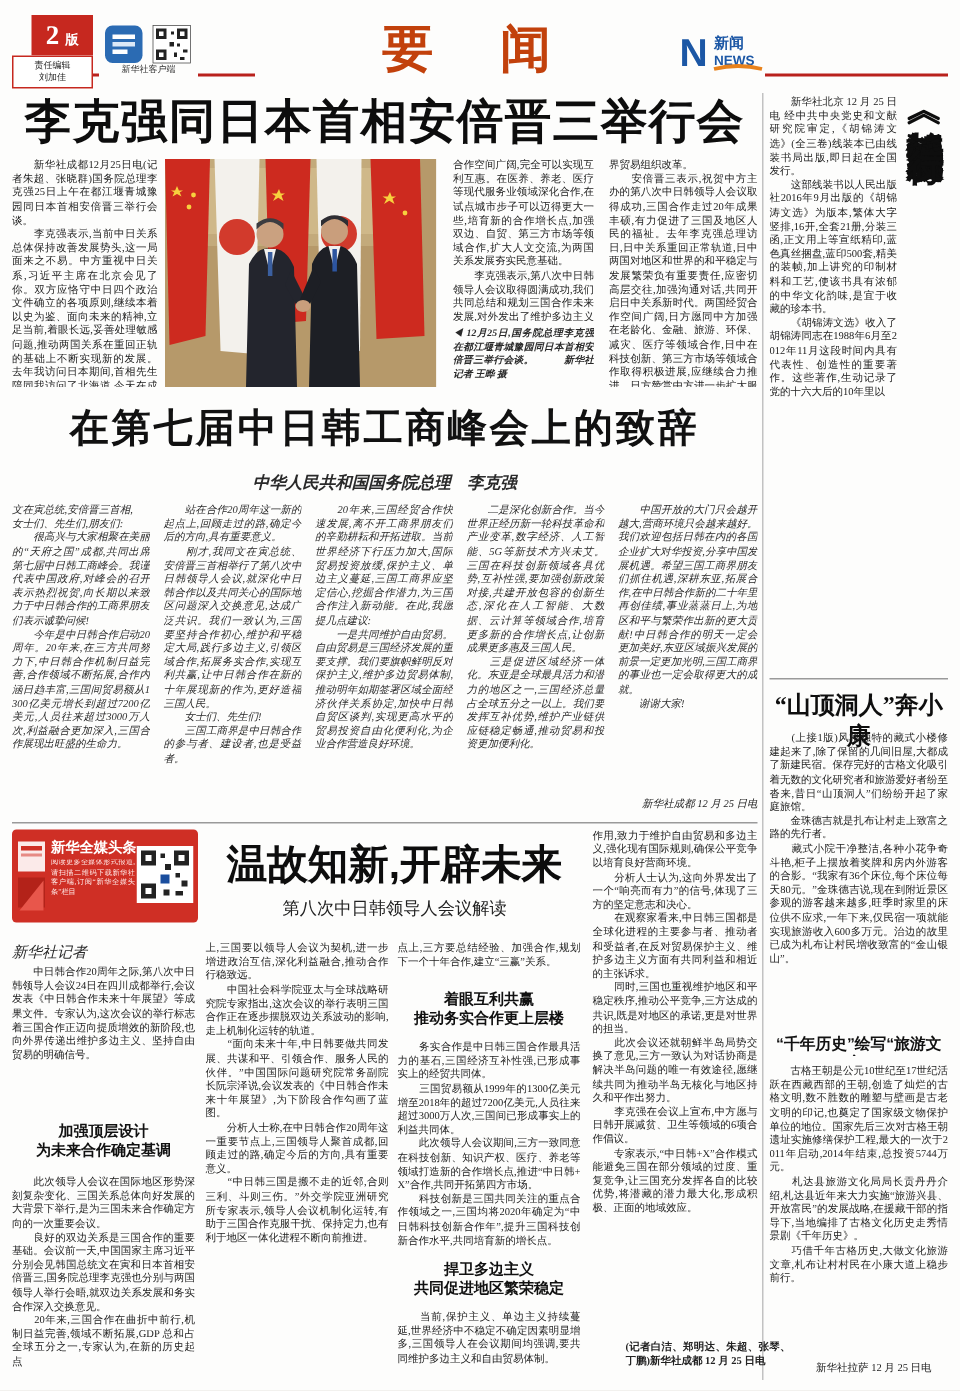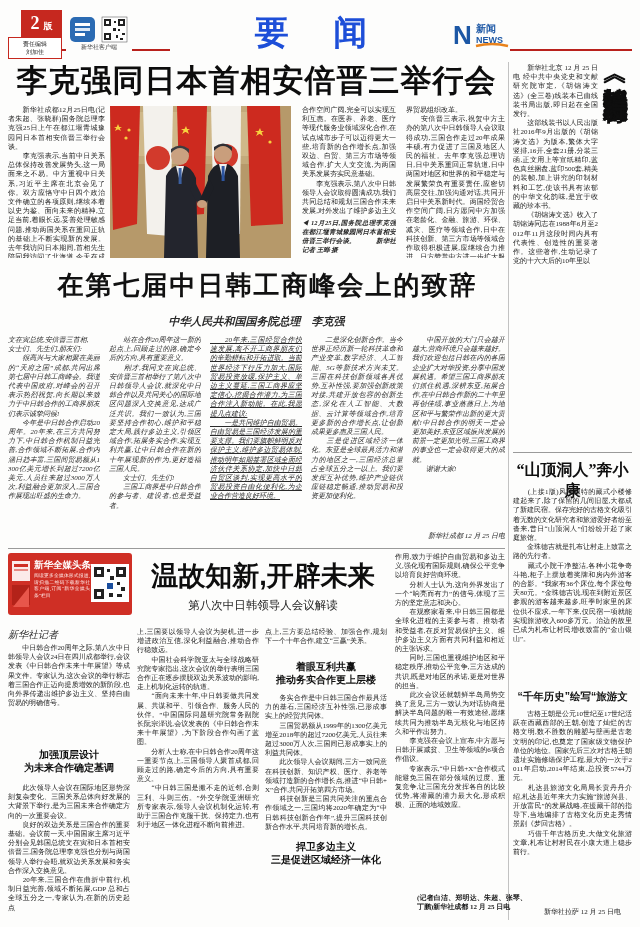--- a/index.html
+++ b/index.html
@@ -3,21 +3,21 @@
 <meta charset="utf-8">
 <style>
   html,body{margin:0;padding:0;background:#e9e7e3;}
   #page{position:relative;width:640px;height:927px;background:#fdfdfc;margin:0 auto;overflow:hidden;
         font-family:"Liberation Serif",serif;color:#1c1c1c;}
   .abs{position:absolute;}
   .body-txt{font:7px/9.2px "Liberation Serif",serif;text-align:justify;color:#222;
             overflow:hidden;white-space:pre-wrap;word-break:break-all;}
   .kai{font-style:italic;color:#2a2a2a;}
   .hei{font-family:"Liberation Sans",sans-serif;}
-  .red{color:#1d4ed8;}
+  .red{color:#c2410c;}
   .redbg{background:#c6281f;color:#fff;margin-left:13px;}
   .center{text-align:center;}
   .rule-h{background:#b9211c;height:2px;}
   .thin-rule{background:#9a9a9a;height:1px;}
   .v-rule{background:#c2c2c2;width:1px;}
   .col-subhead{font-family:"Liberation Sans",sans-serif;font-weight:bold;font-size:10px;
                line-height:13px;text-align:center;white-space:pre-wrap;color:#111;overflow:hidden;}
   .sig{font-size:7px;line-height:9px;text-align:right;color:#222;overflow:hidden;}
 </style>
 </head>
@@ -133,32 +133,32 @@
     </svg>
   </div>
 
   <div class="abs body-txt" style="left:302px;top:106px;width:94px;height:108px;">合作空间广阔,完全可以实现互利互惠。在医养、养老、医疗等现代服务业领域深化合作,在试点城市步子可以迈得更大一些,培育新的合作增长点,加强双边、自贸、第三方市场等领域合作,扩大人文交流,为两国关系发展夯实民意基础。
 　　李克强表示,第八次中日韩领导人会议取得圆满成功,我们共同总结和规划三国合作未来发展,对外发出了维护多边主义和自由贸易、维护地区和平与稳定的积极信息。我们愿同包括日方在内的各方加强沟通协调,推动明年如期签署区域全面经济伙伴关系协定(RCEP),加快推进中日韩自贸区谈判进程,这既有利于促进区域经济一体化进程,也有利于推进世</div>
   <div class="abs kai" style="left:302px;top:218px;width:94px;height:40px;font-size:6.5px;line-height:9px;font-weight:bold;text-align:justify;overflow:hidden;">◀ 12月25日,国务院总理李克强在都江堰青城豫园同日本首相安倍晋三举行会谈。　　　新华社记者 王晔 摄</div>
   <div class="abs body-txt" style="left:406px;top:106px;width:99px;height:152px;">界贸易组织改革。
 　　安倍晋三表示,祝贺中方主办的第八次中日韩领导人会议取得成功,三国合作走过20年成果丰硕,有力促进了三国及地区人民的福祉。去年李克强总理访日,日中关系重回正常轨道,日中两国对地区和世界的和平稳定与发展繁荣负有重要责任,应密切高层交往,加强沟通对话,共同开启日中关系新时代。两国经贸合作空间广阔,日方愿同中方加强在老龄化、金融、旅游、环保、减灾、医疗等领域合作,日中在科技创新、第三方市场等领域合作取得积极进展,应继续合力推进。日方赞赏中方进一步扩大服务业市场开放,愿积极参与和推动,日方愿与相关国家和地区共同努力,推动早日达成高水平的 RCEP,加快中日韩自贸区谈判进程。
 　　会谈后,李克强与安倍晋三共同参观了都江堰水利工程。</div>
 
-  <div class="abs center" style="left:19px;top:268px;width:497px;font-size:26px;font-weight:bold;letter-spacing:2px;color:#111;font-family:'Liberation Serif',serif;">在第七届中日韩工商峰会上的致辞</div>
+  <div class="abs center" style="left:8px;top:268px;width:497px;font-size:26px;font-weight:bold;letter-spacing:2px;color:#111;font-family:'Liberation Serif',serif;">在第七届中日韩工商峰会上的致辞</div>
   <div class="abs center kai" style="left:8px;top:314px;width:497px;font-size:11px;font-weight:bold;">中华人民共和国国务院总理　李克强</div>
 
   <div class="abs body-txt kai" style="left:8px;top:336px;width:92px;height:208px;">文在寅总统,安倍晋三首相,
 女士们、先生们,朋友们:
 　　很高兴与大家相聚在美丽的“天府之国”成都,共同出席第七届中日韩工商峰会。我谨代表中国政府,对峰会的召开表示热烈祝贺,向长期以来致力于中日韩合作的工商界朋友们表示诚挚问候!
 　　今年是中日韩合作启动20周年。20年来,在三方共同努力下,中日韩合作机制日益完善,合作领域不断拓展,合作内涵日趋丰富,三国间贸易额从1300亿美元增长到超过7200亿美元,人员往来超过3000万人次,利益融合更加深入,三国合作展现出旺盛的生命力。</div>
   <div class="abs body-txt kai" style="left:109px;top:336px;width:92px;height:208px;">　　站在合作20周年这一新的起点上,回顾走过的路,确定今后的方向,具有重要意义。
 　　刚才,我同文在寅总统、安倍晋三首相举行了第八次中日韩领导人会议,就深化中日韩合作以及共同关心的国际地区问题深入交换意见,达成广泛共识。我们一致认为,三国要坚持合作初心,维护和平稳定大局,践行多边主义,引领区域合作,拓展务实合作,实现互利共赢,让中日韩合作在新的十年展现新的作为,更好造福三国人民。
 　　女士们、先生们!
 　　三国工商界是中日韩合作的参与者、建设者,也是受益者。</div>
-  <div class="abs body-txt kai" style="left:210px;top:336px;width:92px;height:208px;text-decoration:underline;">　　20年来,三国经贸合作快速发展,离不开工商界朋友们的辛勤耕耘和开拓进取。当前世界经济下行压力加大,国际贸易投资放缓,保护主义、单边主义蔓延,三国工商界应坚定信心,挖掘合作潜力,为三国合作注入新动能。在此,我愿提几点建议:
+  <div class="abs body-txt kai" style="left:210px;top:336px;width:92px;height:208px;">　　20年来,三国经贸合作快速发展,离不开工商界朋友们的辛勤耕耘和开拓进取。当前世界经济下行压力加大,国际贸易投资放缓,保护主义、单边主义蔓延,三国工商界应坚定信心,挖掘合作潜力,为三国合作注入新动能。在此,我愿提几点建议:
 　　一是共同维护自由贸易。自由贸易是三国经济发展的重要支撑。我们要旗帜鲜明反对保护主义,维护多边贸易体制,推动明年如期签署区域全面经济伙伴关系协定,加快中日韩自贸区谈判,实现更高水平的贸易投资自由化便利化,为企业合作营造良好环境。</div>
   <div class="abs body-txt kai" style="left:311px;top:336px;width:92px;height:208px;">　　二是深化创新合作。当今世界正经历新一轮科技革命和产业变革,数字经济、人工智能、5G等新技术方兴未艾。三国在科技创新领域各具优势,互补性强,要加强创新政策对接,共建开放包容的创新生态,深化在人工智能、大数据、云计算等领域合作,培育更多新的合作增长点,让创新成果更多惠及三国人民。
 　　三是促进区域经济一体化。东亚是全球最具活力和潜力的地区之一,三国经济总量占全球五分之一以上。我们要发挥互补优势,维护产业链供应链稳定畅通,推动贸易和投资更加便利化。</div>
   <div class="abs body-txt kai" style="left:412px;top:336px;width:93px;height:194px;">　　中国开放的大门只会越开越大,营商环境只会越来越好。我们欢迎包括日韩在内的各国企业扩大对华投资,分享中国发展机遇。希望三国工商界朋友们抓住机遇,深耕东亚,拓展合作,在中日韩合作新的二十年里再创佳绩,事业蒸蒸日上,为地区和平与繁荣作出新的更大贡献!中日韩合作的明天一定会更加美好,东亚区域振兴发展的前景一定更加光明,三国工商界的事业也一定会取得更大的成就。
 　　谢谢大家!</div>
   <div class="abs sig kai" style="left:412px;top:532px;width:93px;height:12px;">新华社成都 12 月 25 日电</div>
 
   <div class="abs thin-rule" style="left:8px;top:548px;width:497px;"></div>
 
   <div class="abs hei center" style="left:132px;top:558px;width:262px;font-size:27px;font-weight:900;color:#0d0d0d;">温故知新,开辟未来</div>
@@ -210,21 +210,22 @@
 　　“中日韩三国是搬不走的近邻,合则三利、斗则三伤。”外交学院亚洲研究所专家表示,领导人会议机制化运转,有助于三国合作克服干扰、保持定力,也有利于地区一体化进程不断向前推进。</div>
 
   <div class="abs body-txt" style="left:265px;top:628px;width:122px;height:28px;">点上,三方要总结经验、加强合作,规划下一个十年合作,建立“三赢”关系。</div>
   <div class="abs col-subhead" style="left:265px;top:660px;width:122px;height:30px;">着眼互利共赢
 推动务实合作更上层楼</div>
   <div class="abs body-txt" style="left:265px;top:694px;width:122px;height:142px;">　　务实合作是中日韩三国合作最具活力的基石,三国经济互补性强,已形成事实上的经贸共同体。
 　　三国贸易额从1999年的1300亿美元增至2018年的超过7200亿美元,人员往来超过3000万人次,三国间已形成事实上的利益共同体。
 　　此次领导人会议期间,三方一致同意在科技创新、知识产权、医疗、养老等领域打造新的合作增长点,推进“中日韩+X”合作,共同开拓第四方市场。
 　　科技创新是三国共同关注的重点合作领域之一,三国均将2020年确定为“中日韩科技创新合作年”,提升三国科技创新合作水平,共同培育新的增长点。</div>
   <div class="abs col-subhead" style="left:265px;top:840px;width:122px;height:30px;">捍卫多边主义
-三是促进区域经济一体化</div>
+共同促进地区繁荣稳定</div>
+  <div class="abs body-txt" style="left:265px;top:874px;width:122px;height:50px;">　　当前,保护主义、单边主义持续蔓延,世界经济中不稳定不确定因素明显增多,三国领导人在会议期间均强调,要共同维护多边主义和自由贸易体制。</div>
 
   <div class="abs body-txt" style="left:395px;top:553px;width:110px;height:338px;">作用,致力于维护自由贸易和多边主义,强化现有国际规则,确保公平竞争以培育良好营商环境。
 　　分析人士认为,这向外界发出了一个“响亮而有力”的信号,体现了三方的坚定意志和决心。
 　　在观察家看来,中日韩三国都是全球化进程的主要参与者、推动者和受益者,在反对贸易保护主义、维护多边主义方面有共同利益和相近的主张诉求。
 　　同时,三国也重视维护地区和平稳定秩序,推动公平竞争,三方达成的共识,既是对地区的承诺,更是对世界的担当。
 　　此次会议还就朝鲜半岛局势交换了意见,三方一致认为对话协商是解决半岛问题的唯一有效途径,愿继续共同为推动半岛无核化与地区持久和平作出努力。
 　　李克强在会议上宣布,中方愿与日韩开展减贫、卫生等领域的6项合作倡议。
 　　专家表示,“中日韩+X”合作模式能避免三国在部分领域的过度、重复竞争,让三国充分发挥各自的比较优势,将潜藏的潜力最大化,形成积极、正面的地域效应。</div>
   <div class="abs body-txt" style="left:417px;top:894px;width:110px;height:28px;font-weight:bold;">(记者白洁、郑明达、朱超、张琴、丁鹏)新华社成都 12 月 25 日电</div>
 
@@ -235,17 +236,17 @@
               font-size:25px;font-weight:bold;font-family:'Liberation Serif',serif;color:#0e0e0e;letter-spacing:1px;overflow:hidden;">《胡锦涛文选》线装本出版发行</div>
 
   <div class="abs thin-rule" style="left:513px;top:452px;width:119px;"></div>
 
   <div class="abs center" style="left:513px;top:460px;width:119px;font-size:16px;font-weight:bold;font-family:'Liberation Serif',serif;color:#0e0e0e;">“山顶洞人”奔小康</div>
   <div class="abs body-txt" style="left:513px;top:488px;width:119px;height:196px;">　　(上接1版)风格独特的藏式小楼修建起来了,除了保留的几间旧屋,大都成了新建民宿。保存完好的古格文化吸引着无数的文化研究者和旅游爱好者纷至沓来,昔日“山顶洞人”们纷纷开起了家庭旅馆。
 　　金珠德吉就是扎布让村走上致富之路的先行者。
 　　藏式小院干净整洁,各种小花争奇斗艳,柜子上摆放着奖牌和房内外游客的合影。“我家有36个床位,每个床位每天80元。”金珠德吉说,现在到附近景区参观的游客越来越多,旺季时家里的床位供不应求,一年下来,仅民宿一项就能实现旅游收入600多万元。治边的故里已成为札布让村民增收致富的“金山银山”。</div>
   <div class="abs col-subhead" style="left:513px;top:690px;width:119px;height:14px;font-size:10.5px;">“千年历史”绘写“旅游文章”</div>
   <div class="abs body-txt" style="left:513px;top:710px;width:119px;height:194px;">　　古格王朝是公元10世纪至17世纪活跃在西藏西部的王朝,创造了灿烂的古格文明,数不胜数的雕塑与壁画是古老文明的印记,也奠定了国家级文物保护单位的地位。国家先后三次对古格王朝遗址实施修缮保护工程,最大的一次于2011年启动,2014年结束,总投资5744万元。
-　　札达县旅游文化局局长贡丹丹介绍,札达县近年来大力实施“旅游兴县、开放富民”的发展战略,在援藏干部的指导下,当地编排了古格文化历史走秀情景剧《梦回古格》。
+　　札达县旅游文化局局长贡丹丹介绍,札达县近年来大力实施“旅游兴县、开放富民”的发展战略,在援藏干部的指导下,当地编排了古格文化历史走秀情景剧《千年历史》。
 　　巧借千年古格历史,大做文化旅游文章,札布让村村民在小康大道上稳步前行。</div>
   <div class="abs sig" style="left:502px;top:908px;width:119px;height:12px;">新华社拉萨 12 月 25 日电</div>
 
 </div>
 
 </body></html>

